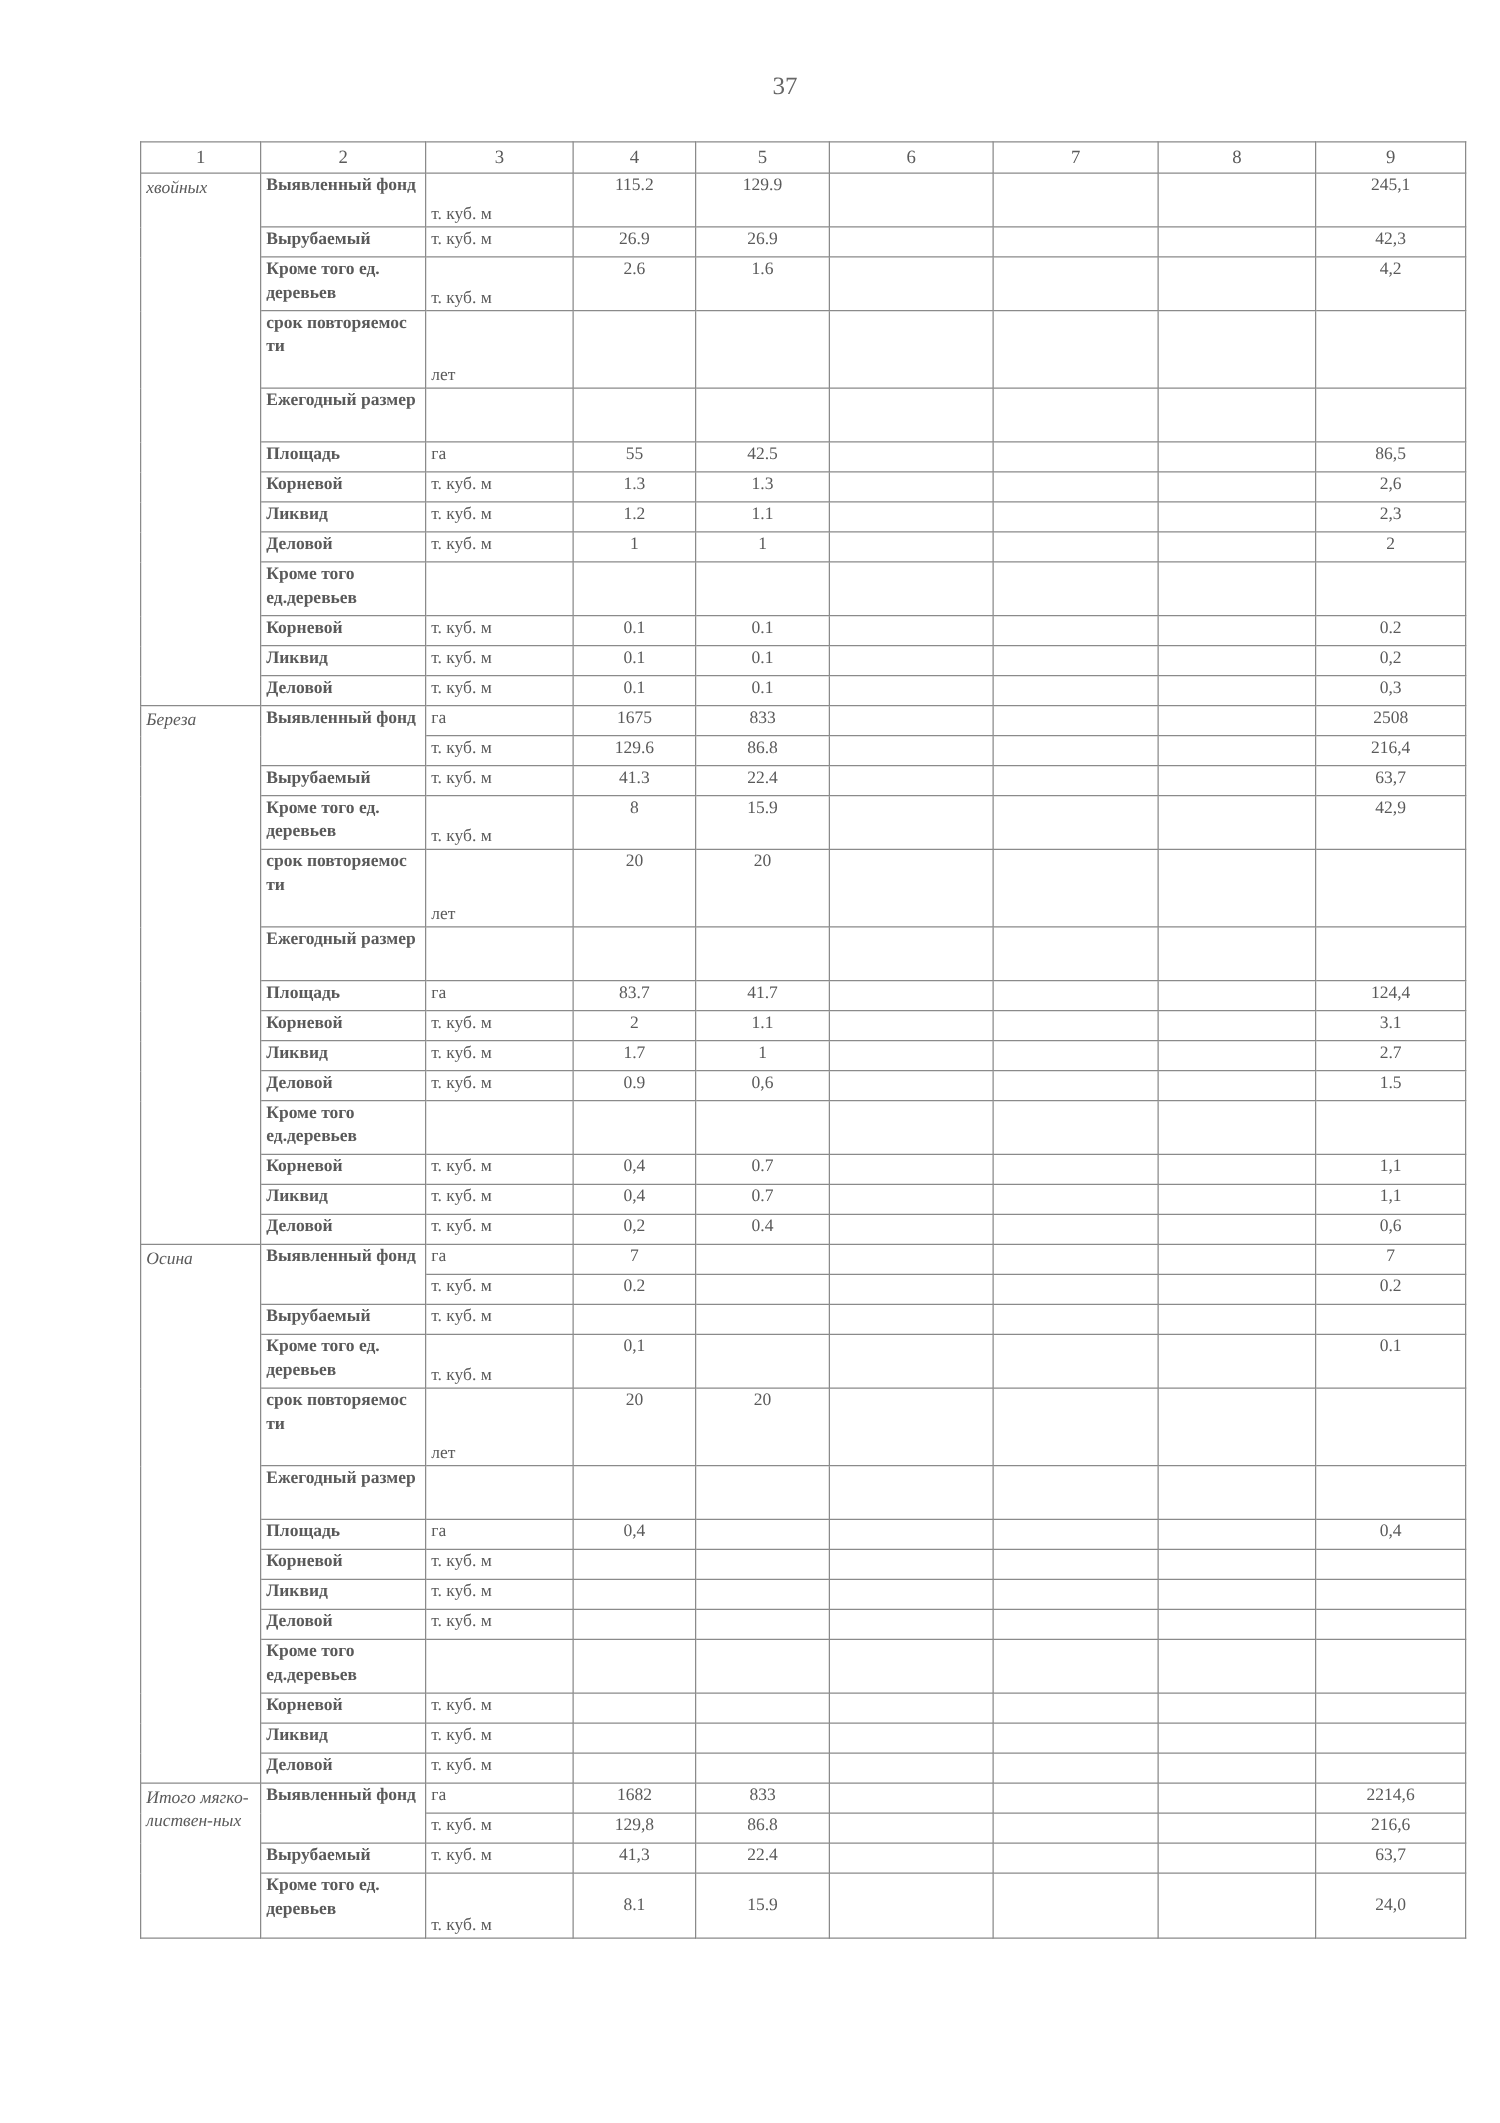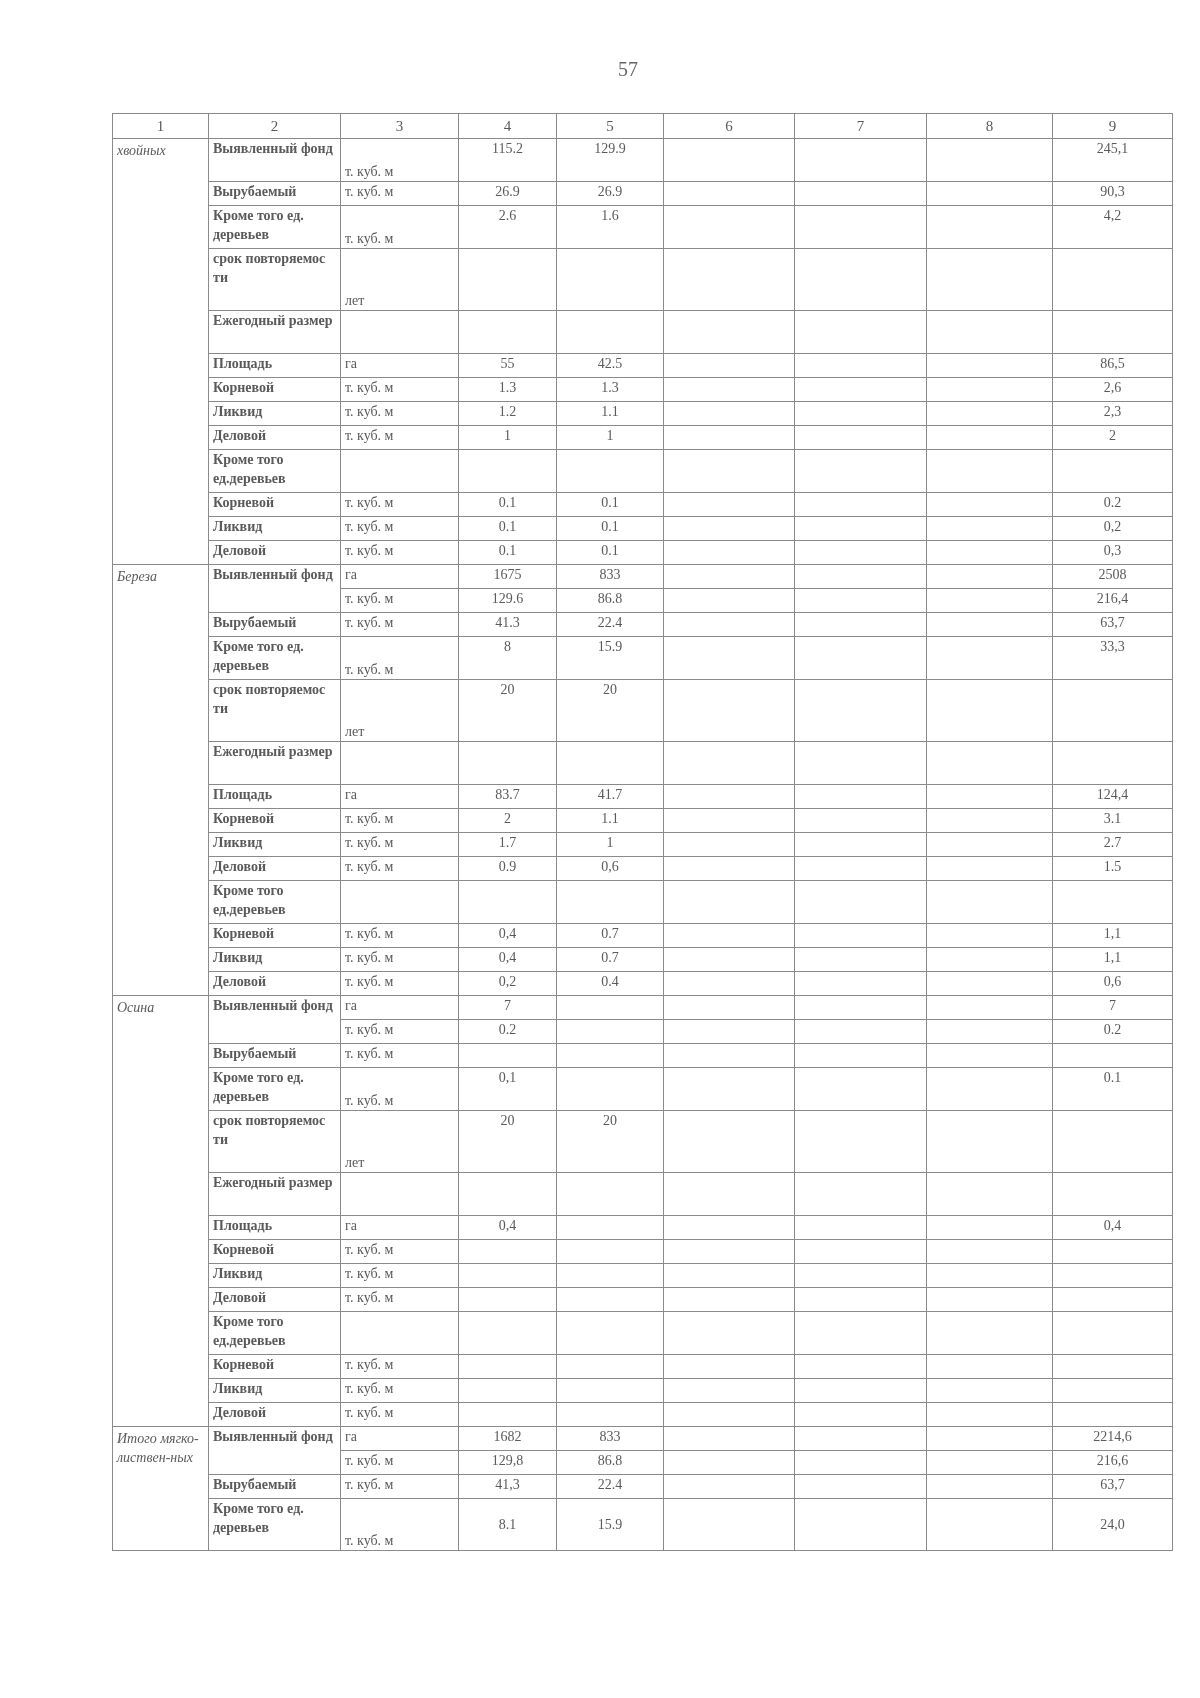--- a/index.html
+++ b/index.html
@@ -12,21 +12,21 @@
                   vertical-align:top; color:#5a5a5a; overflow:hidden; }
   table.data tr.hdr td { text-align:center; vertical-align:middle; font-size:15px; }
   td.num { text-align:center; }
   td.unit { vertical-align:bottom !important; }
   td.group { padding-top:2px !important;font-style:italic; }
   td.label { padding-top:1px;font-weight:bold; }
 </style>
 </head>
 <body>
 
-<div class="page-num">57</div>
+<div class="page-num">37</div>
 
 <table class="data">
   <colgroup>
     <col style="width:96px">
       <col style="width:132px">
       <col style="width:118px">
     <col style="width:98px">
       <col style="width:107px">
       <col style="width:131px">
     <col style="width:132px">
@@ -57,21 +57,21 @@
         <td class="num">245,1</td>
       </tr>
       <tr style="height: 24px;">
         <td class="label">Вырубаемый</td>
         <td>т. куб. м</td>
         <td class="num">26.9</td>
         <td class="num">26.9</td>
         <td class="num"></td>
         <td class="num"></td>
         <td class="num"></td>
-        <td class="num">90,3</td>
+        <td class="num">42,3</td>
       </tr>
       <tr style="height: 43px;">
         <td class="label">Кроме того ед. деревьев</td>
         <td class="unit">т. куб. м</td>
         <td class="num">2.6</td>
         <td class="num">1.6</td>
         <td class="num"></td>
         <td class="num"></td>
         <td class="num"></td>
         <td class="num">4,2</td>
@@ -207,21 +207,21 @@
         <td class="num">63,7</td>
       </tr>
       <tr style="height: 43px;">
         <td class="label">Кроме того ед. деревьев</td>
         <td class="unit">т. куб. м</td>
         <td class="num">8</td>
         <td class="num">15.9</td>
         <td class="num"></td>
         <td class="num"></td>
         <td class="num"></td>
-        <td class="num">33,3</td>
+        <td class="num">42,9</td>
       </tr>
       <tr style="height: 62px;">
         <td class="label">срок повторяемос ти</td>
         <td class="unit">лет</td>
         <td class="num">20</td>
         <td class="num">20</td>
         <td class="num"></td>
         <td class="num"></td>
         <td class="num"></td>
         <td class="num"></td>

